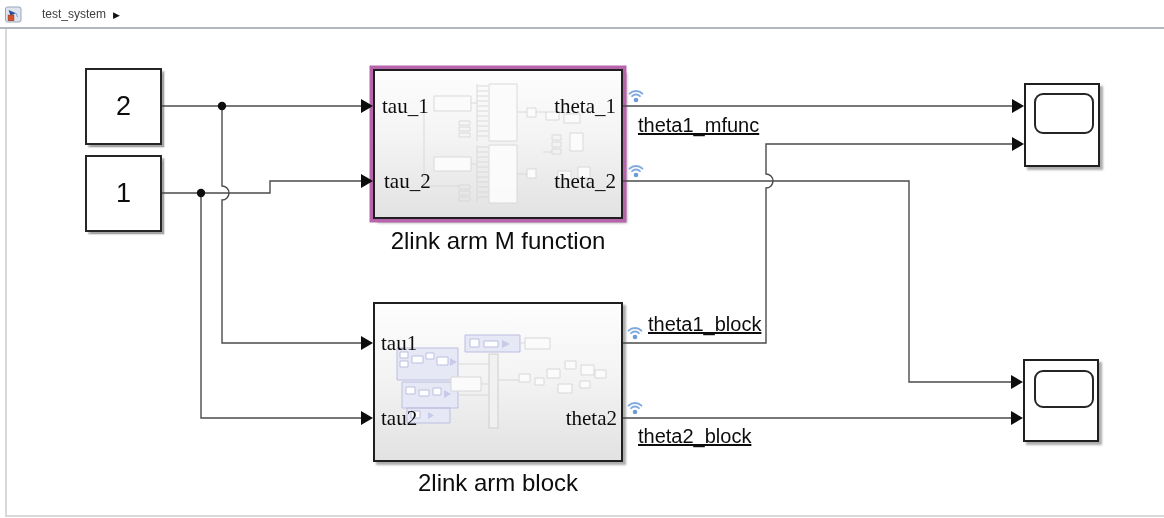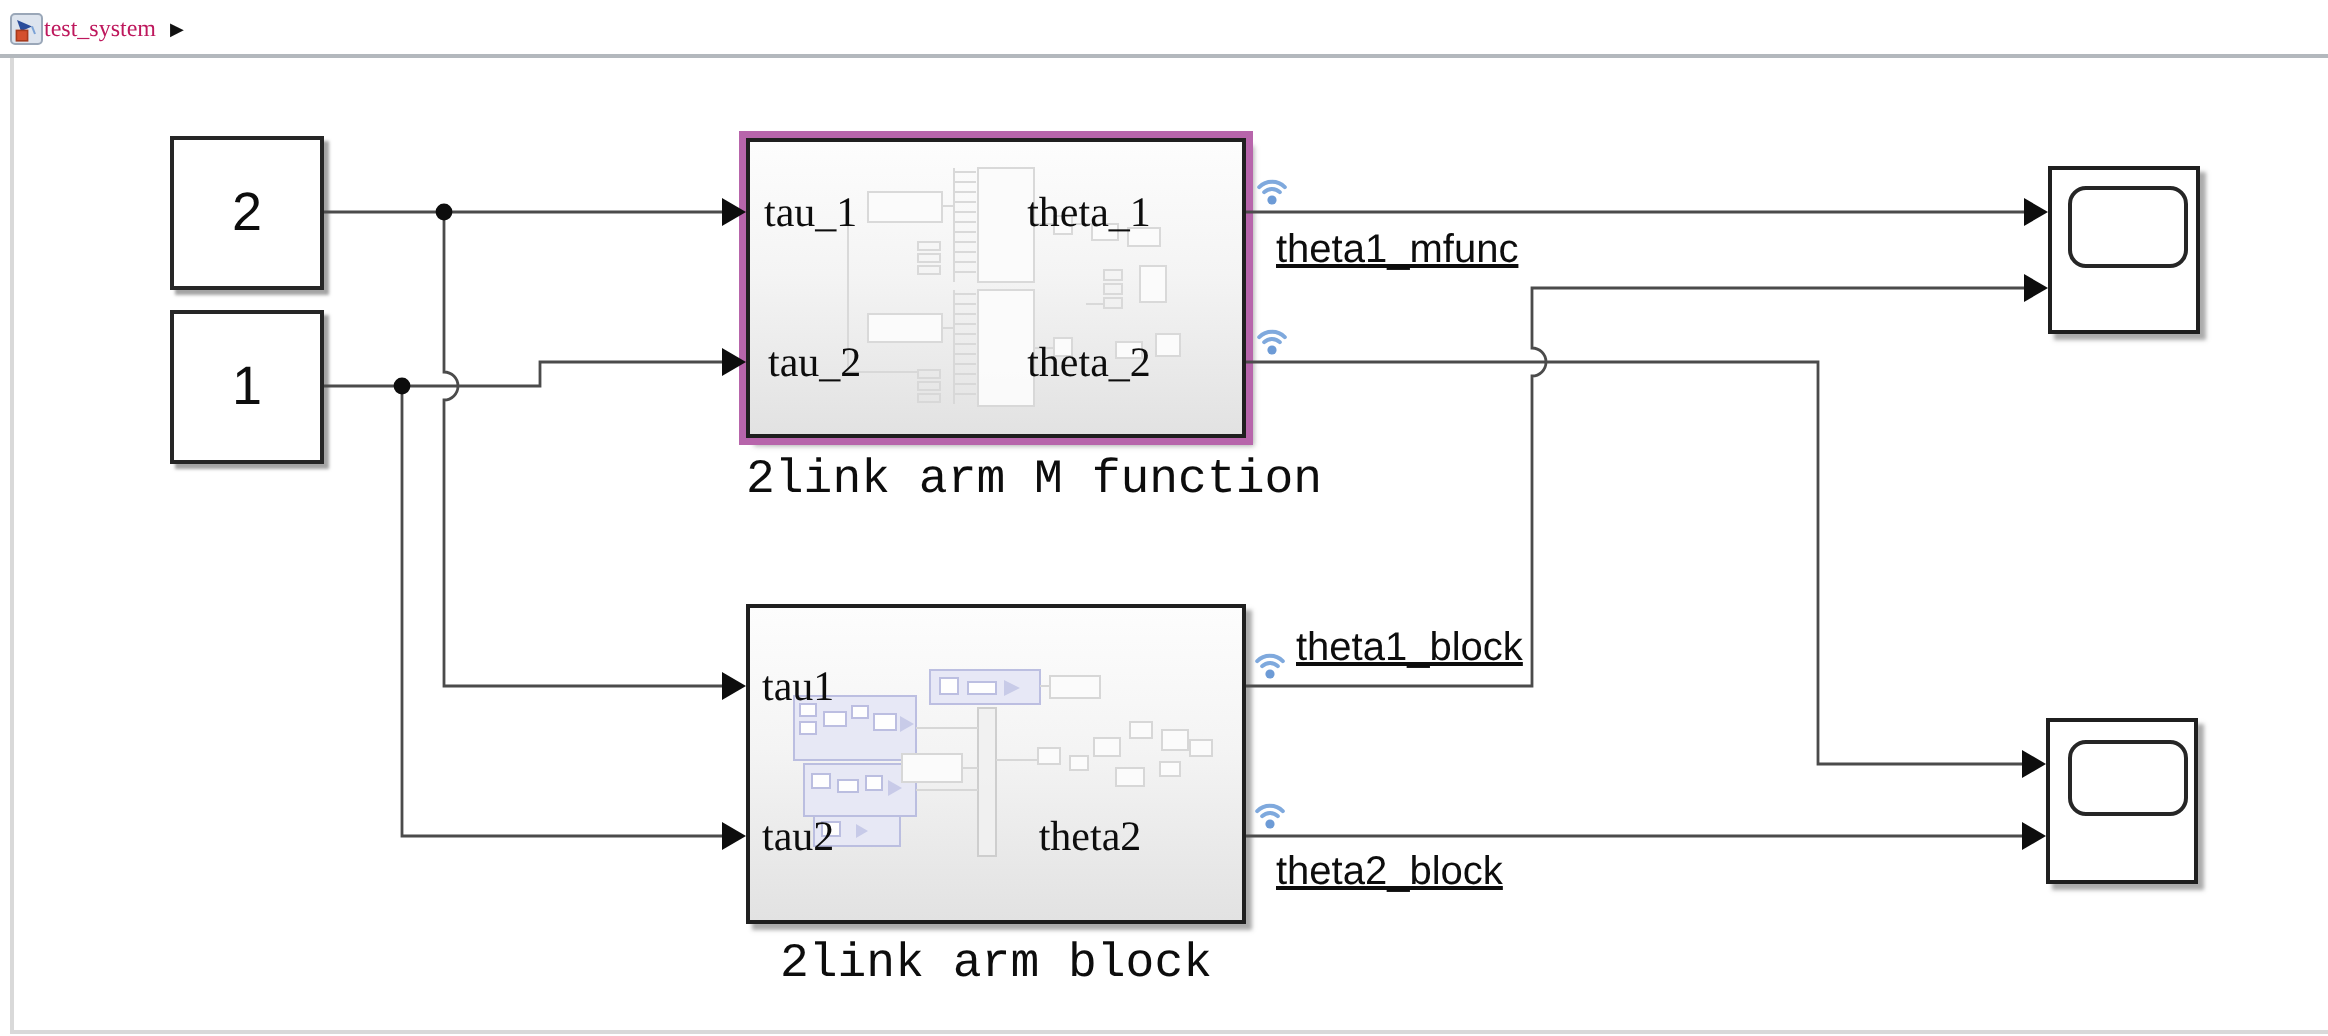--- a/index.html
+++ b/index.html
@@ -6,21 +6,21 @@
     --sel:#b765ab; --wire:#4b4b4b; --ink:#0d0d0d;
     --badge:#7fa9dd; --badge-dot:#6d9bd6;
   }
   html,body{margin:0;padding:0;background:#fff;}
   .app{position:relative;width:1164px;height:518px;background:#fff;overflow:hidden;
        font-family:"Liberation Sans",sans-serif;color:#111;}
   
   .breadcrumb{position:absolute;left:0;top:0;width:100%;height:28px;background:#fff;
               display:flex;align-items:center;padding-left:5px;box-sizing:border-box;z-index:4;}
   .bc-icon{display:block;}
-  .bc-text{font-size:12px;color:#be185d;margin-left:0;font-family:Liberation Serif, serif;}
+  .bc-text{font-size:12px;color:#404040;margin-left:20px;}
   .bc-sep{font-size:9px;color:#111;margin-left:7px;transform:translateY(0.5px);}
   .frame-top{position:absolute;left:0;top:27px;width:100%;height:2px;background:#b3b8bd;z-index:4;}
   .frame-left{position:absolute;left:5px;top:29px;width:2px;height:487px;background:#d9d9d9;z-index:0;}
   .frame-bottom{position:absolute;left:5px;top:515px;width:1159px;height:2px;background:#d9d9d9;z-index:0;}
   
   .block{position:absolute;box-sizing:border-box;z-index:1;}
   .const{border:2px solid #262626;background:#fff;box-shadow:2.5px 2.5px 1.5px rgba(90,90,90,.55);
          display:flex;align-items:center;justify-content:center;font-size:27px;color:#0d0d0d;}
   .subsys{border:2.5px solid #1f1f1f;
           background:linear-gradient(180deg,#fdfdfd 0%,#f4f4f4 45%,#e2e2e2 100%);
@@ -32,22 +32,22 @@
   .wiring{position:absolute;left:0;top:0;z-index:2;}
   .wire{stroke:var(--wire);stroke-width:1.4;fill:none;}
   .arrow{fill:var(--ink);stroke:none;}
   .dot{fill:var(--ink);stroke:none;}
   .badge-arc{stroke:var(--badge);stroke-width:2;fill:none;stroke-linecap:round;}
   .badge-dot{fill:var(--badge-dot);stroke:none;}
   .ghost{opacity:.95;}
   
   .lbl{position:absolute;color:#0d0d0d;white-space:nowrap;line-height:1;z-index:3;}
   .port{font-size:21px;font-family:Liberation Serif, serif;}
-  .pr{text-align:center;}
-  .name{font-size:24px;text-align:center;font-family:Liberation Mono, monospace;}
+  .pr{text-align:right;}
+  .name{font-size:24px;text-align:center;}
   .sig{font-size:20px;text-decoration:underline;}
 </style>
 </head>
 <body>
 
 <div class="app">
 
   <div class="breadcrumb">
     <svg class="bc-icon" width="17" height="17" viewBox="0 0 17 17">
       <rect x="0.5" y="1" width="15.5" height="15" rx="2" fill="#dde4ee" stroke="#9aa7b8"></rect>

